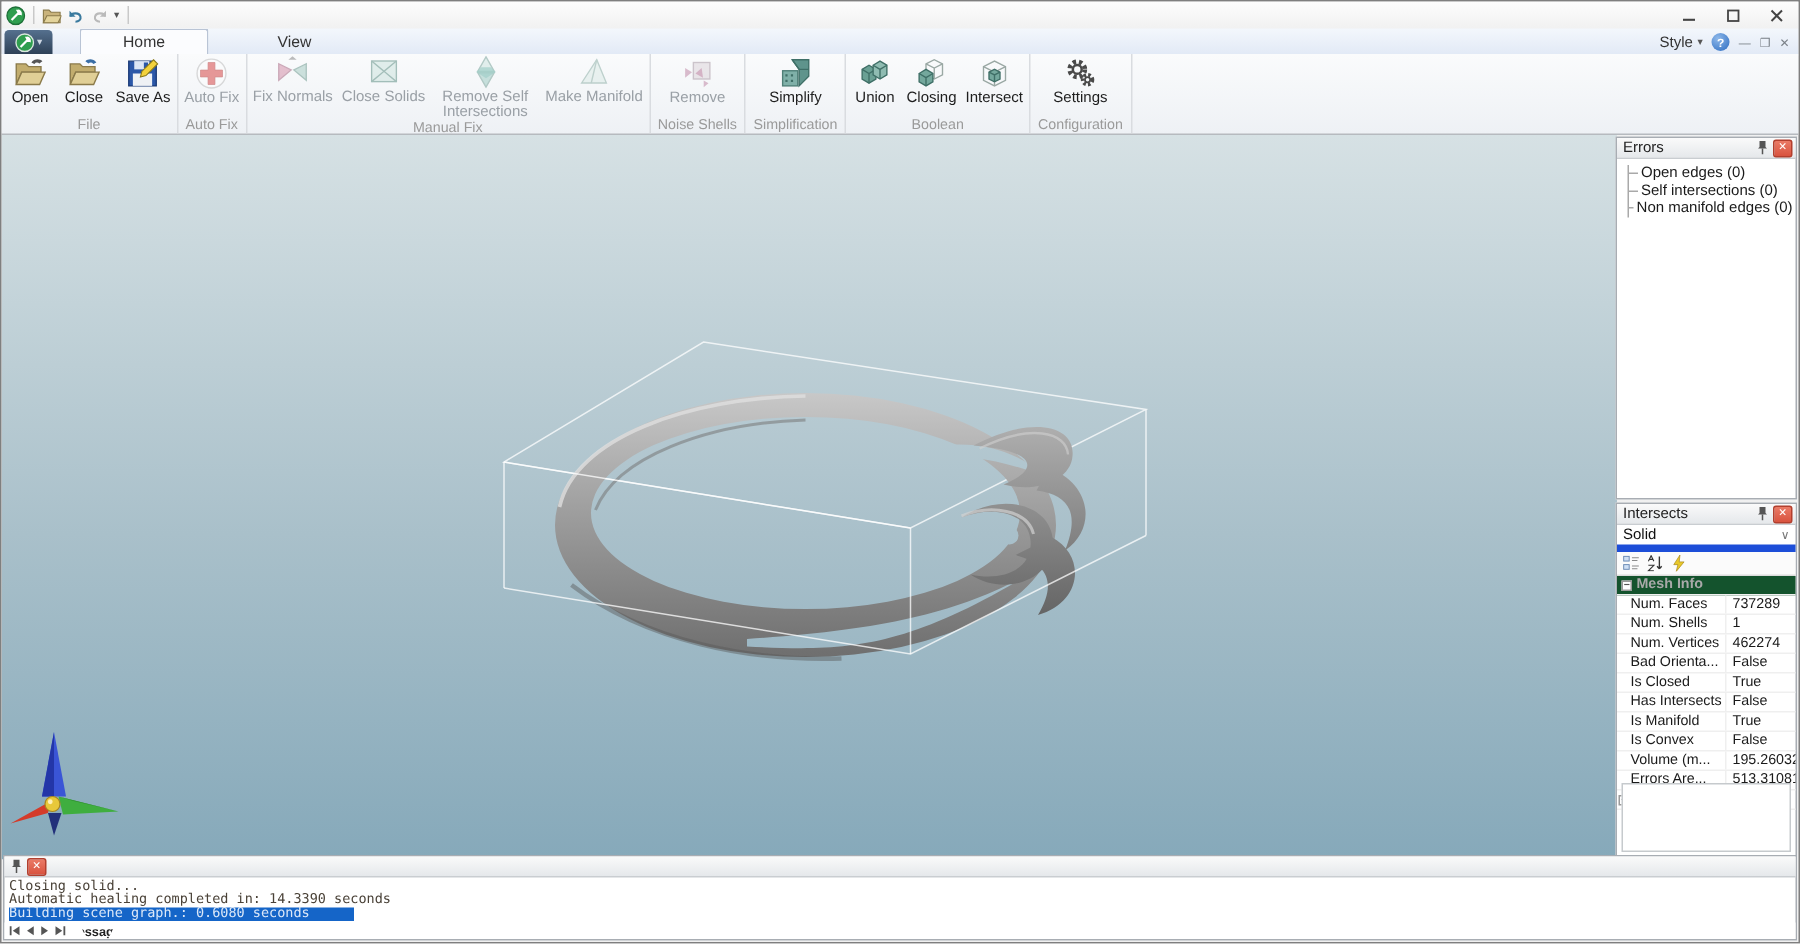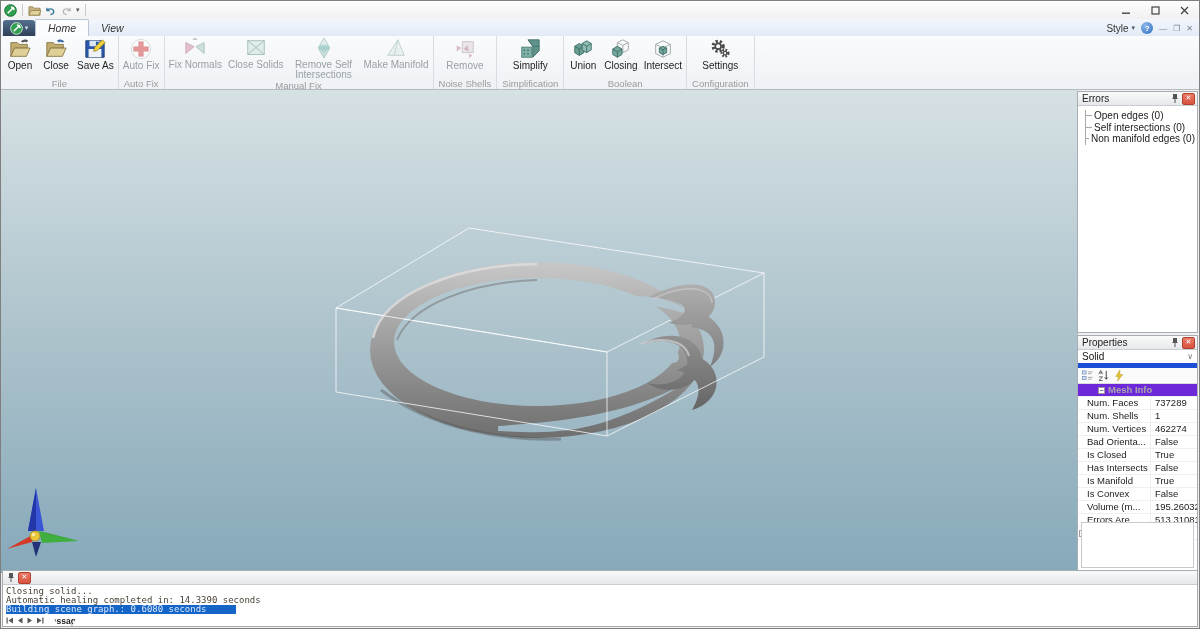--- a/index.html
+++ b/index.html
@@ -14,21 +14,21 @@
   .caret{font-size:7px;color:#555;}
   .win-controls{margin-left:auto;display:flex;height:18px;}
   .win-btn{width:29px;height:18px;display:flex;align-items:center;justify-content:center;color:#444;font-size:9px;}
   .win-btn svg{width:9px;height:9px;display:block;}
   
   .tabrow{position:absolute;left:0;top:18px;right:0;height:17px;background:linear-gradient(#f3f7fc,#e2eaf6);
           border-bottom:1px solid #ccd5e3;display:flex;align-items:flex-end;}
   .appbtn{width:32px;height:16px;margin-left:2px;border-radius:3px 3px 0 0;background:linear-gradient(#55708e,#2e4157);
           display:flex;align-items:center;justify-content:center;gap:2px;}
   .appbtn .caret{color:#cfd8e4;}
-  .tab{height:16px;padding:0 12px;font-size:10.5px;color:#333;display:flex;align-items:center;margin-left:0;font-style:italic;}
+  .tab{height:16px;padding:0 28px;font-size:10.5px;color:#333;display:flex;align-items:center;margin-left:18px;}
   .tab.active{background:#fbfcfe;border:1px solid #b9c4d5;border-bottom:none;border-radius:2px 2px 0 0;height:16px;}
   .tabrow-right{margin-left:auto;display:flex;align-items:center;gap:6px;padding-right:6px;height:16px;}
   .style-menu{font-size:10px;color:#333;display:flex;align-items:center;gap:3px;}
   .help-icon{width:12px;height:12px;border-radius:50%;background:radial-gradient(circle at 35% 30%,#8db8ea,#2d6cc0);
              color:#fff;font-size:8px;font-weight:bold;display:flex;align-items:center;justify-content:center;}
   .mini-glyph{font-size:8px;color:#7a8087;}
   
   .ribbon{position:absolute;left:0;top:35px;right:0;height:53px;background:linear-gradient(#fafbfc,#eef1f5);
           border-bottom:1px solid #b6babf;display:flex;align-items:stretch;overflow:hidden;}
   .rgroup{display:flex;flex-direction:column;border-right:1px solid #d9dce0;padding:1px 1px 0;justify-content:center;}
@@ -56,21 +56,21 @@
   .tree{padding:4px 2px 0 7px;}
   .tree-inner{border-left:1px solid #a9a9a9;}
   .tree-item{font-size:10px;line-height:11.5px;color:#1a1a1a;white-space:nowrap;display:flex;align-items:center;}
   .tree-item::before{content:"";width:6px;height:0;border-top:1px solid #a9a9a9;margin-right:2px;}
   .psel{height:13px;border-bottom:5px solid #1d4ed8;display:flex;align-items:center;font-size:10px;padding:0 4px;color:#111;}
   .psel .chev{margin-left:auto;color:#777;font-size:8px;}
   .ptools{height:15px;border-bottom:1px solid #dcdcdc;background:#fbfbfb;display:flex;align-items:center;gap:5px;padding:0 4px;}
   .ptools svg{width:11px;height:11px;display:block;}
   .pgrid{font-size:9.5px;}
   .prow{display:flex;height:12px;line-height:12px;border-bottom:1px solid #efefef;align-items:center;}
-  .prow-cat{background:#6d28d9;color:#a9a9a9;font-weight:bold;padding-left:20px;gap:3px;}
+  .prow-cat{background:#14532d;color:#a9a9a9;font-weight:bold;padding-left:3px;gap:3px;}
   .boxglyph{width:7px;height:7px;border:1px solid #9a9a9a;background:#fff;color:#555;font-size:7px;line-height:6px;
             text-align:center;display:inline-block;box-sizing:border-box;}
   .pname{width:63px;padding-left:9px;color:#1a1a1a;white-space:nowrap;overflow:hidden;display:flex;align-items:center;gap:2px;}
   .pval{flex:1;padding-left:4px;border-left:1px solid #efefef;color:#1a1a1a;white-space:nowrap;overflow:hidden;}
   .pdesc{position:absolute;left:3px;right:3px;bottom:3px;height:44px;border:1px solid #c6cacd;background:#fff;}
   
   .output-panel{left:1px;right:1px;bottom:1px;height:57px;}
   .olines{padding:2px 0 0 3px;font-family:"DejaVu Sans Mono","Liberation Mono",monospace;font-size:9px;line-height:9px;color:#4a4238;}
   .oline{white-space:pre;}
   .oline.hl{display:inline-block;background:#1565c8;color:#dce8f8;padding:0 30px 0 0;}
@@ -424,21 +424,21 @@
         <div class="tree-inner" id="errorsTree">
           <div class="tree-item">Open edges (0)</div>
           <div class="tree-item">Self intersections (0)</div>
           <div class="tree-item">Non manifold edges (0)</div>
         </div>
       </div>
   </div>
 
   <div class="panel props-panel">
     <div class="phead">
-      <span class="ptitle">Properties</span>
+      <span class="ptitle">Intersects</span>
       <span class="pin-icon">
           <svg viewBox="0 0 8 9">
             <path d="M2 0h4v4l1 1H1l1-1z" fill="#555"></path>
             <rect x="3.5" y="5" width="1" height="4" fill="#555"></rect>
           </svg>
         </span>
       <span class="pclose">✕</span>
     </div>
     <div class="psel">
       <span>Solid</span>

